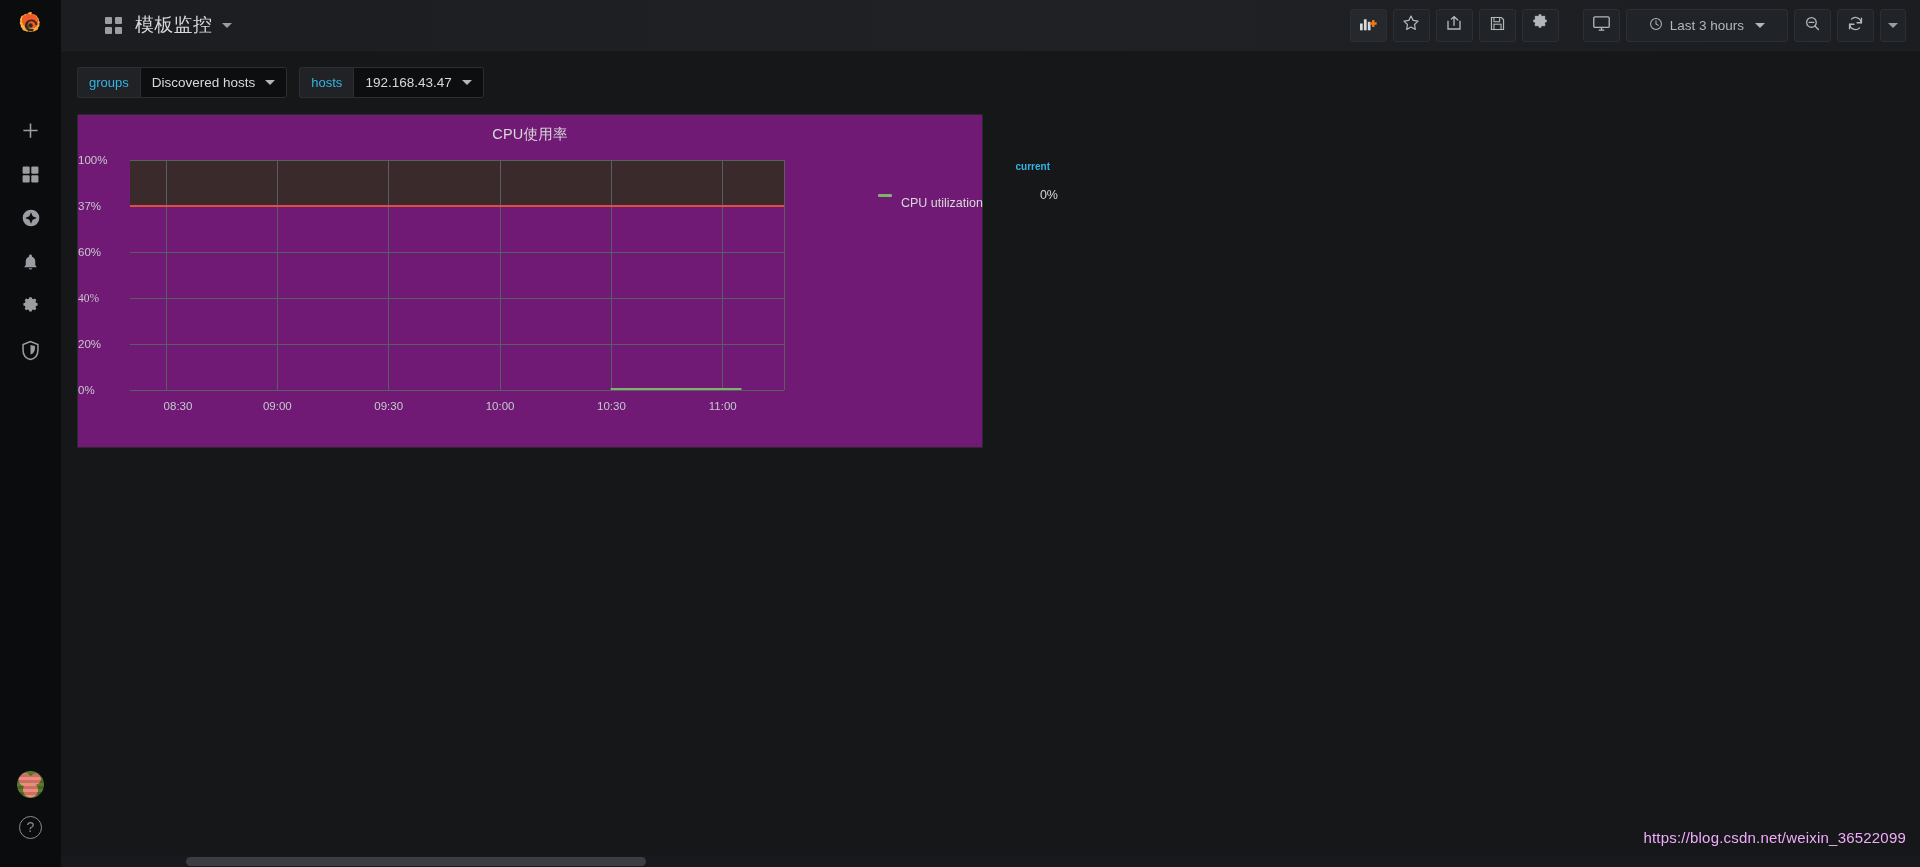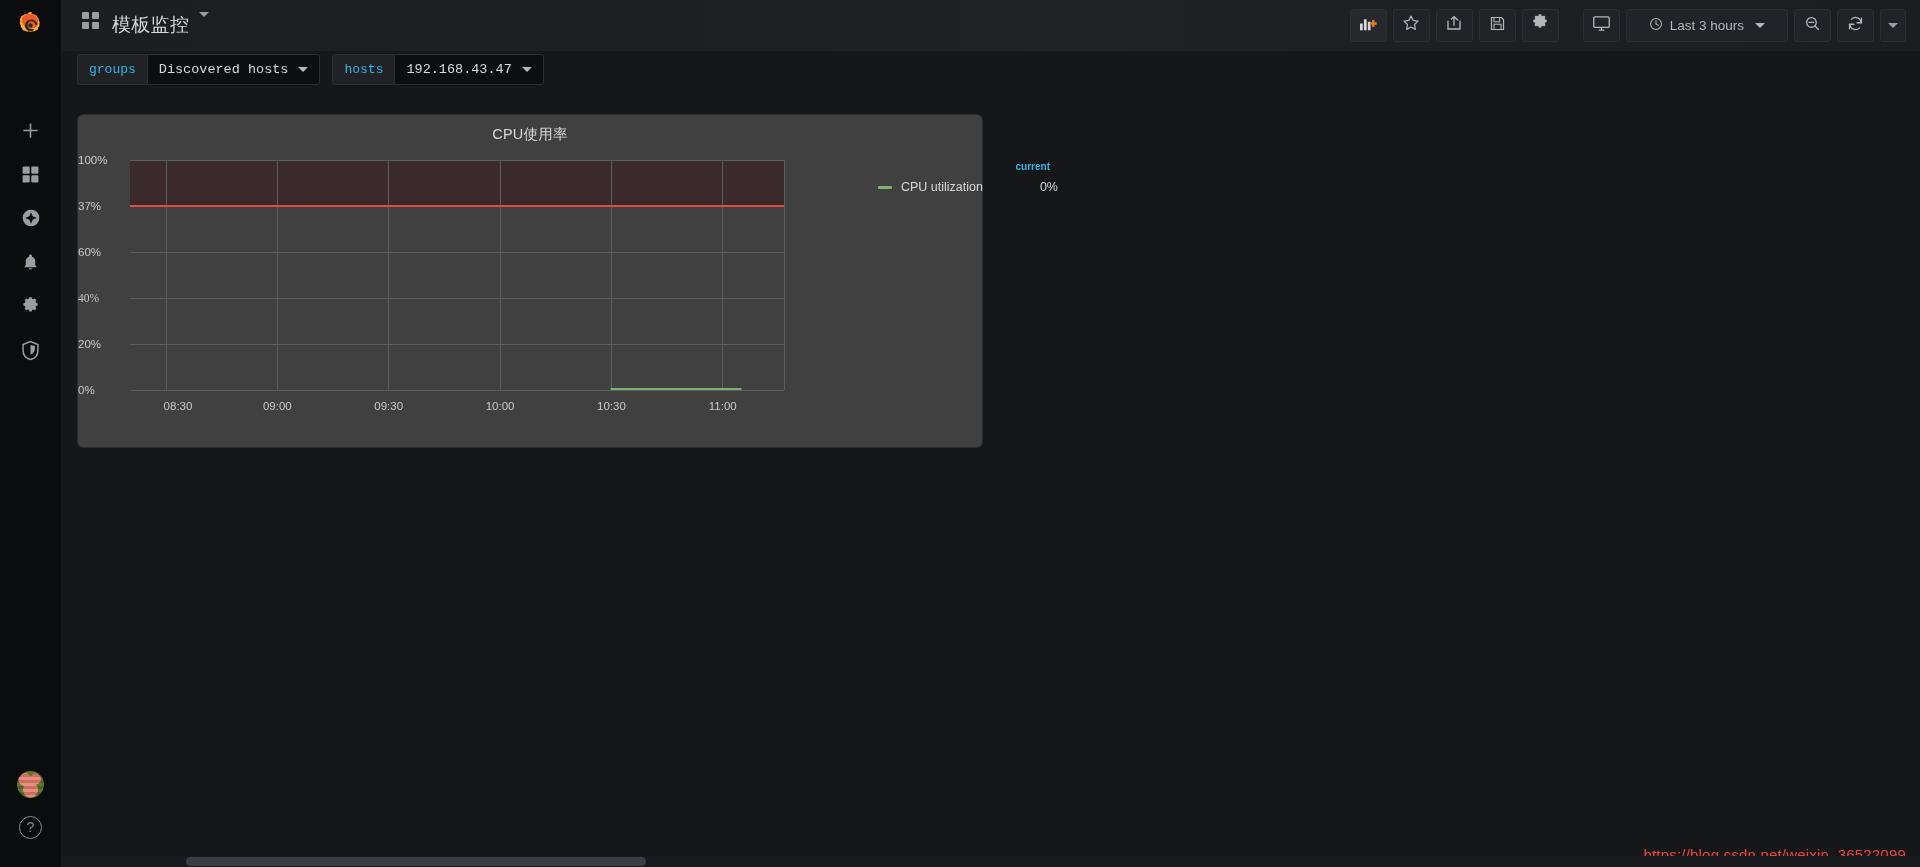--- a/index.html
+++ b/index.html
@@ -54,21 +54,21 @@
   }
 
   
   #topnav {
     position: absolute; left: 61px; top: 0;
     width: 1859px; height: 51px;
     background: linear-gradient(90deg, #1b1d20 0%, #1f2124 55%, #1b1d20 100%);
     display: flex; align-items: center;
     border-bottom: 1px solid #1f2124;
   }
-  .nav-left { display: flex; align-items: flex-start; padding-left: 21px; }
+  .nav-left { display: flex; align-items: center; padding-left: 21px; margin-left: 23px; }
   .dash-grid-icon {
     display: grid; grid-template-columns: 7px 7px; grid-template-rows: 7px 7px;
     gap: 3px; margin-right: 13px;
   }
   .dash-grid-icon i { background: #9a9da1; display: block; border-radius: 1px; }
   #dashTitle {
     font-size: 19px; color: #d8d9da; font-weight: 400;
     letter-spacing: .3px;
   }
   .caret-down {
@@ -100,41 +100,41 @@
     border: 1px solid #2b2f35; border-radius: 3px;
     display: flex; align-items: center; justify-content: center; cursor: pointer;
   }
 
   
   #submenu {
     position: absolute; left: 61px; top: 51px;
     width: 1859px; height: 49px;
     display: flex; align-items: center; padding-left: 16px; gap: 12px;
   }
-  .var-group { display: flex; align-items: flex-end; height: 18px; font-family: Liberation Mono, monospace; }
+  .var-group { display: flex; align-items: flex-start; height: 18px; }
   .var-label {
     height: 31px; display: flex; align-items: center; padding: 0 11px;
     background: #202226; border: 1px solid #2b2f35; border-right: none;
     border-radius: 3px 0 0 3px;
     color: #33b5e5; font-size: 13px; font-weight: 500;
   }
   .var-value {
     height: 31px; display: flex; align-items: center; gap: 8px;
     padding: 0 11px;
     background: #0d0e10; border: 1px solid #2b2f35;
     border-radius: 0 3px 3px 0;
     color: #d8d9da; font-size: 13.5px; cursor: pointer;
   }
   .var-value .caret-down { margin-left: 2px; border-top-color: #b4b7ba; }
 
   
   #panel {
     position: absolute; left: 77px; top: 114px;
     width: 906px; height: 334px;
-    background: #404040; border: 1px solid #282a2e; border-radius: 6px;
+    background: #701a75; border: 1px solid #282a2e; border-radius: 1px;
   }
   #panelTitle {
     width: 100%; text-align: center;
     font-size: 14.5px; color: #d8d9da; font-weight: 400;
     padding-top: 10px; letter-spacing: .2px; cursor: pointer;
   }
   #plotwrap { position: absolute; left: 0; top: 34px; width: 906px; height: 300px; }
 
   .yticklabel {
     position: absolute; right: 8px; text-align: left;
@@ -156,27 +156,27 @@
     cursor: pointer;
   }
   .legend-row {
     display: flex; align-items: center; gap: 9px;
     font-size: 12.5px; color: #d8d9da; cursor: pointer;
     padding: 2px 0;
   }
   .legend-swatch {
     width: 14px; height: 3px; border-radius: 1px; flex: none;
   }
-  .legend-name { flex: 1; white-space: nowrap; }
+  .legend-name { flex: 1; white-space: nowrap; margin-top: 16px; }
   .legend-val { text-align: right; white-space: nowrap; min-width: 38px; }
 
   
   #watermark {
-    position: absolute; right: 14px; bottom: 4px;
-    font-size: 15px; color: #ef4444; letter-spacing: .2px;
+    position: absolute; right: 14px; bottom: 21px;
+    font-size: 15px; color: #f0abfc; letter-spacing: .2px;
     white-space: nowrap;
   }
 
   
   #hscroll {
     position: absolute; left: 61px; bottom: 0; width: 1859px; height: 11px;
     background: #17191c;
   }
   #hscroll-thumb {
     position: absolute; left: 125px; top: 1px; width: 460px; height: 9px;

